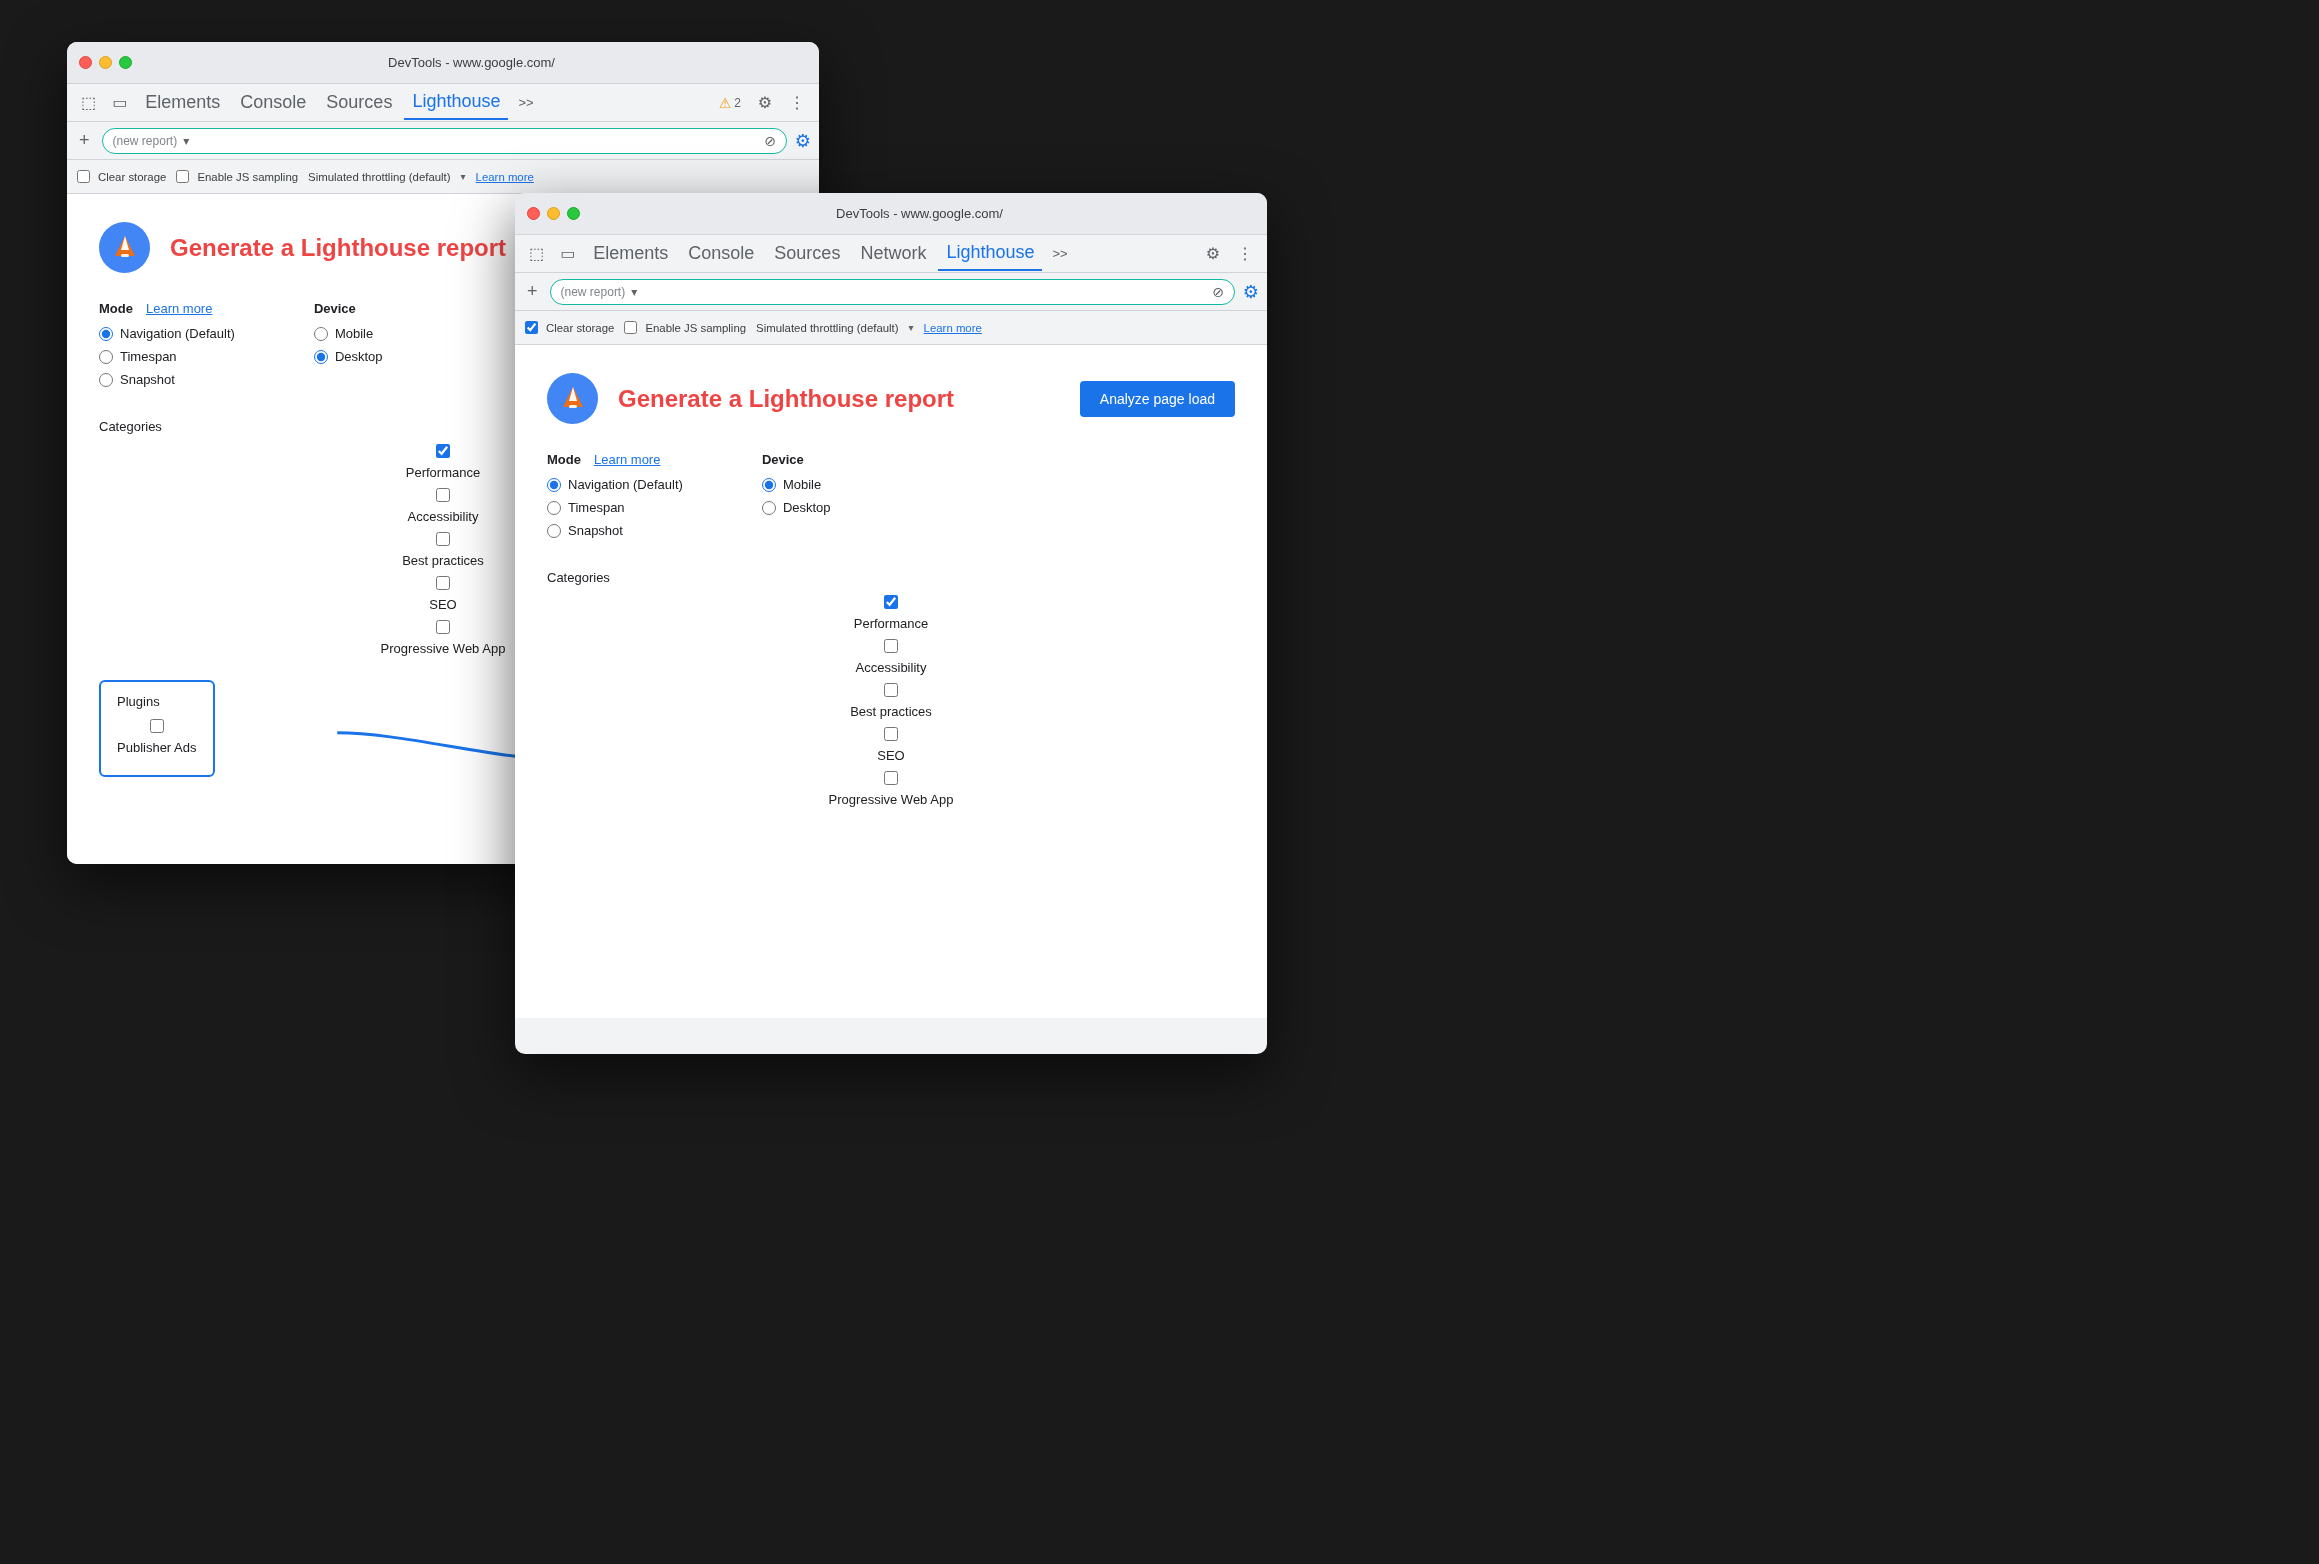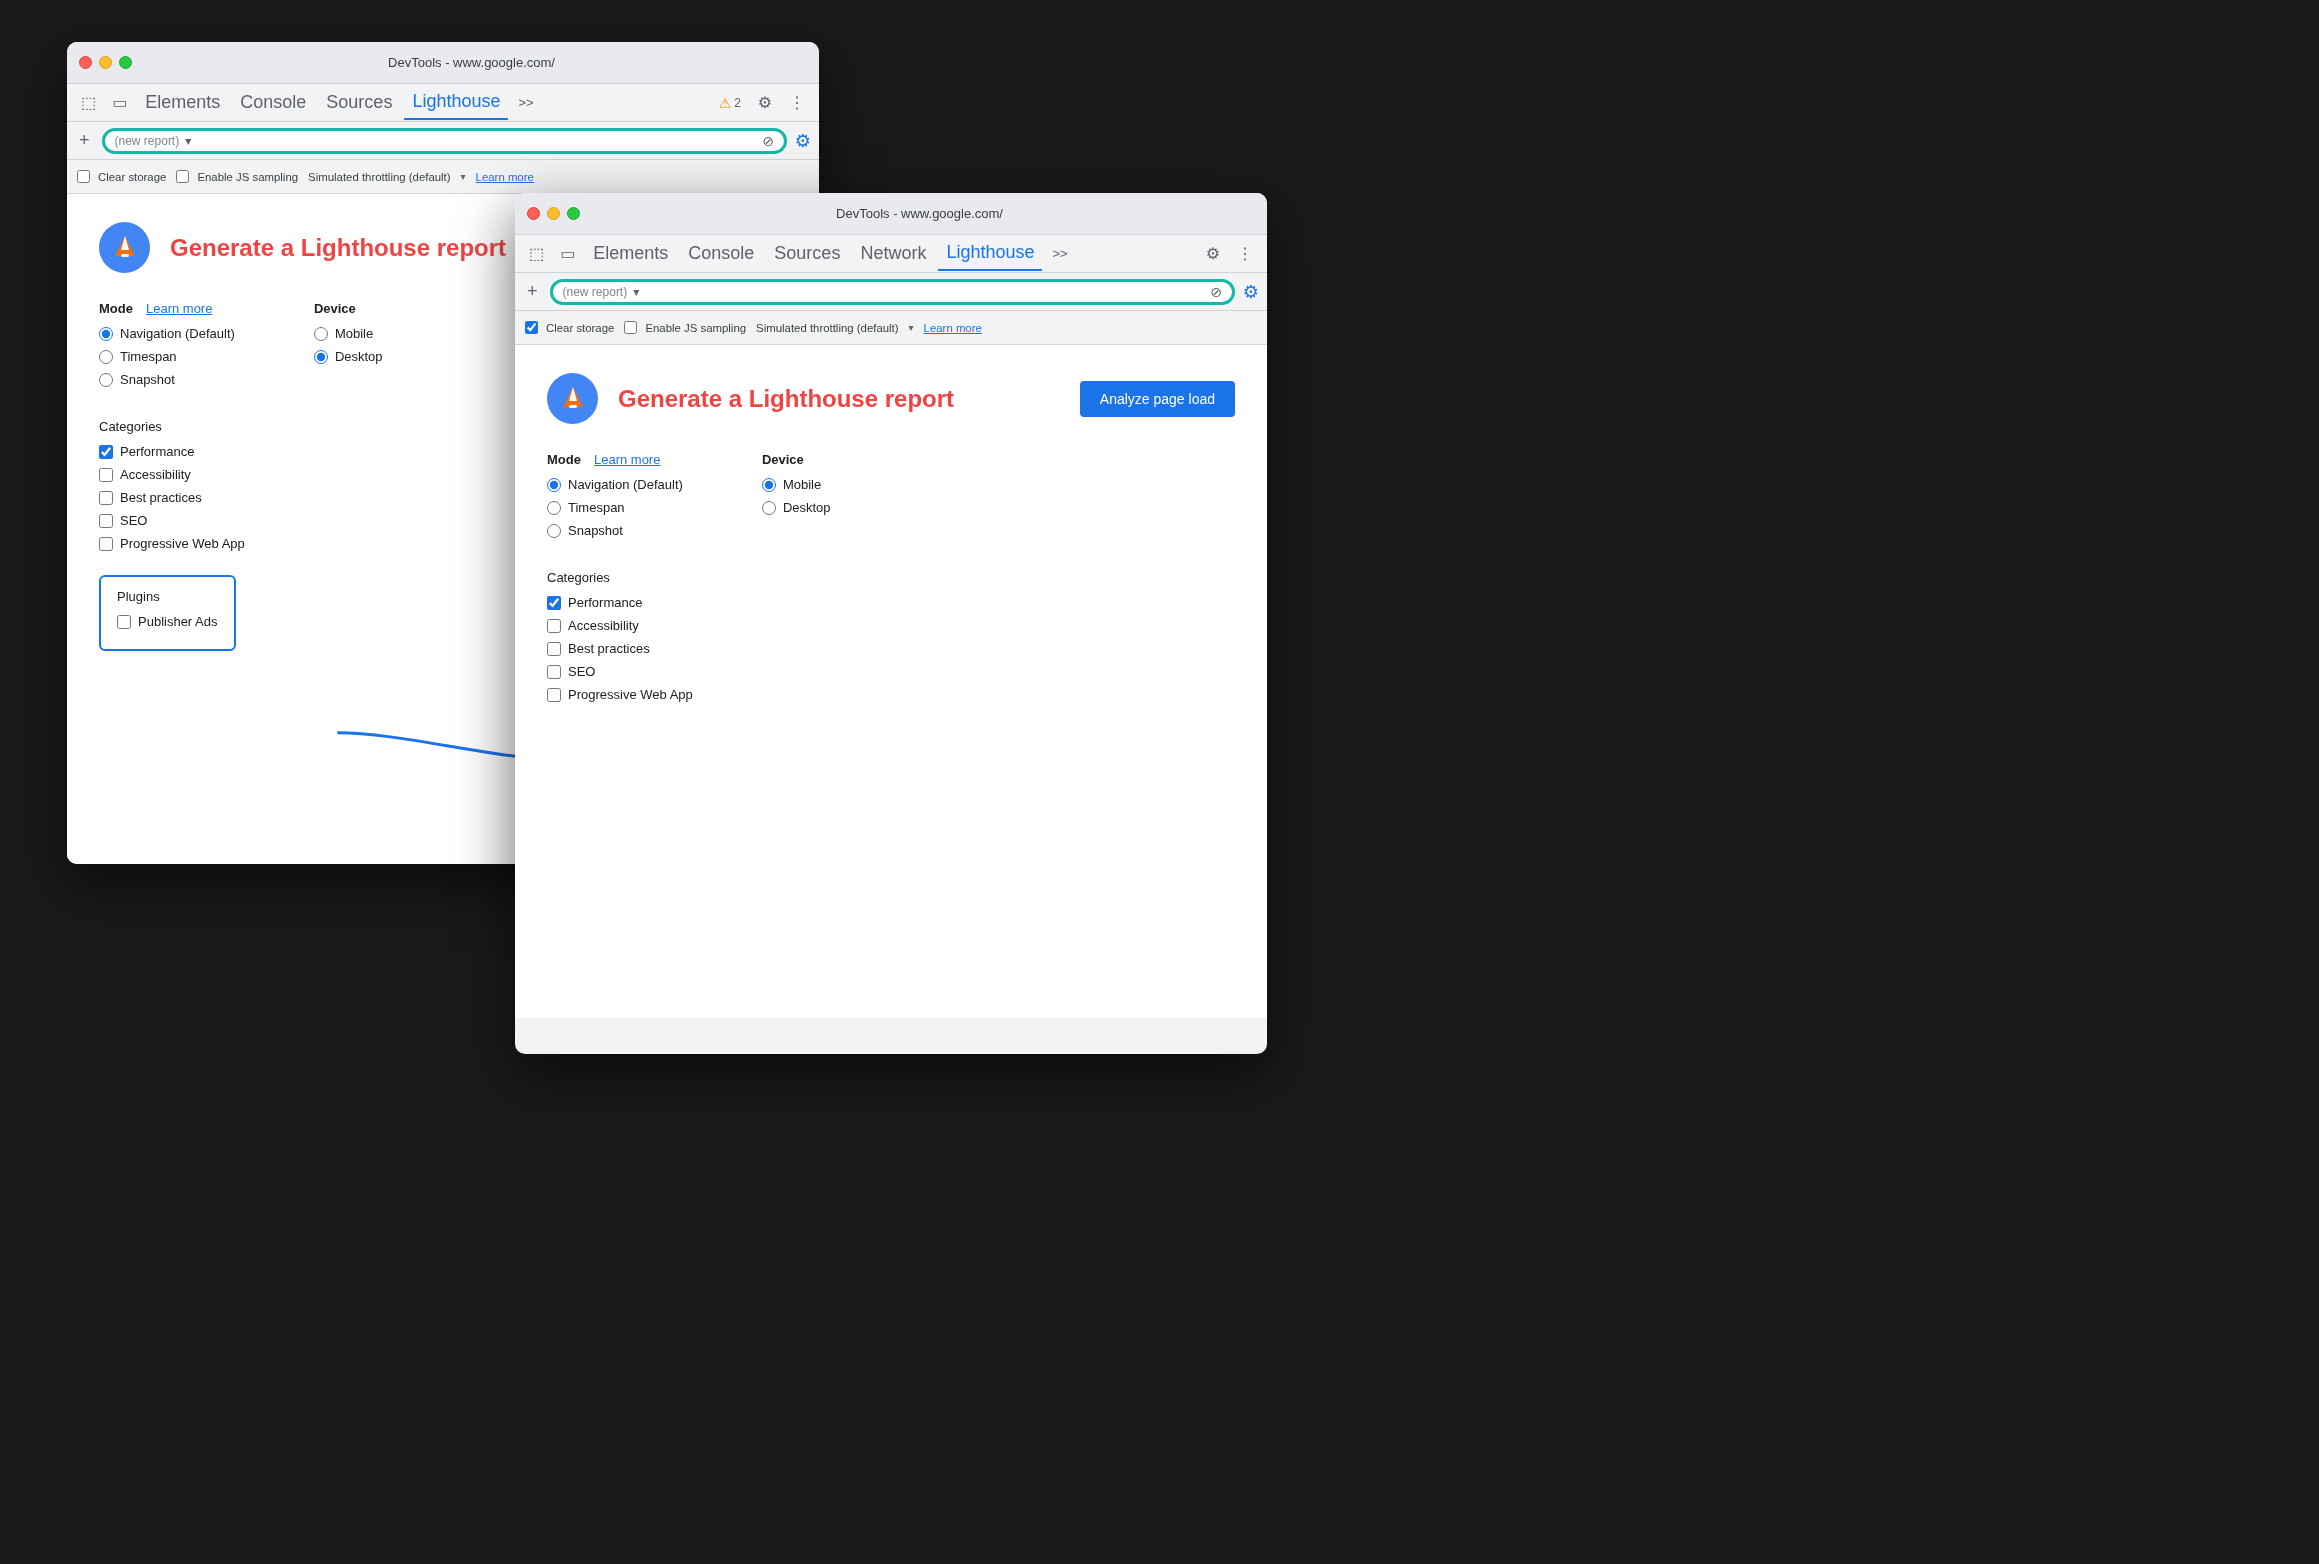--- a/index.html
+++ b/index.html
@@ -139,21 +139,21 @@
     .add-btn {
       font-size: 18px;
       color: #5f6368;
       cursor: pointer;
       padding: 2px 4px;
     }
     .report-selector {
       flex: 1;
       height: 26px;
       background: #fff;
-      border: 3px solid #14b8a6;
+      border: 1px solid #14b8a6;
       border-radius: 13px;
       display: flex;
       align-items: center;
       padding: 9px 10px;
       gap: 6px;
       font-size: 12px;
       color: #80868b;
     }
     .report-selector .chevron { color: #5f6368; font-size: 12px; }
     .report-selector .cancel { color: #5f6368; font-size: 14px; }
@@ -294,20 +294,21 @@
       margin-bottom: 10px;
     }
     .checkbox-option {
       display: flex;
       align-items: center;
       gap: 7px;
       margin-bottom: 8px;
       font-size: 13px;
       color: #202124;
       cursor: pointer;
+      flex-direction: column;
     }
     .checkbox-option input[type="checkbox"] {
       width: 14px;
       height: 14px;
       accent-color: #1a73e8;
     }
 
     
     .plugins-box {
       border: 2px solid #1a73e8;

